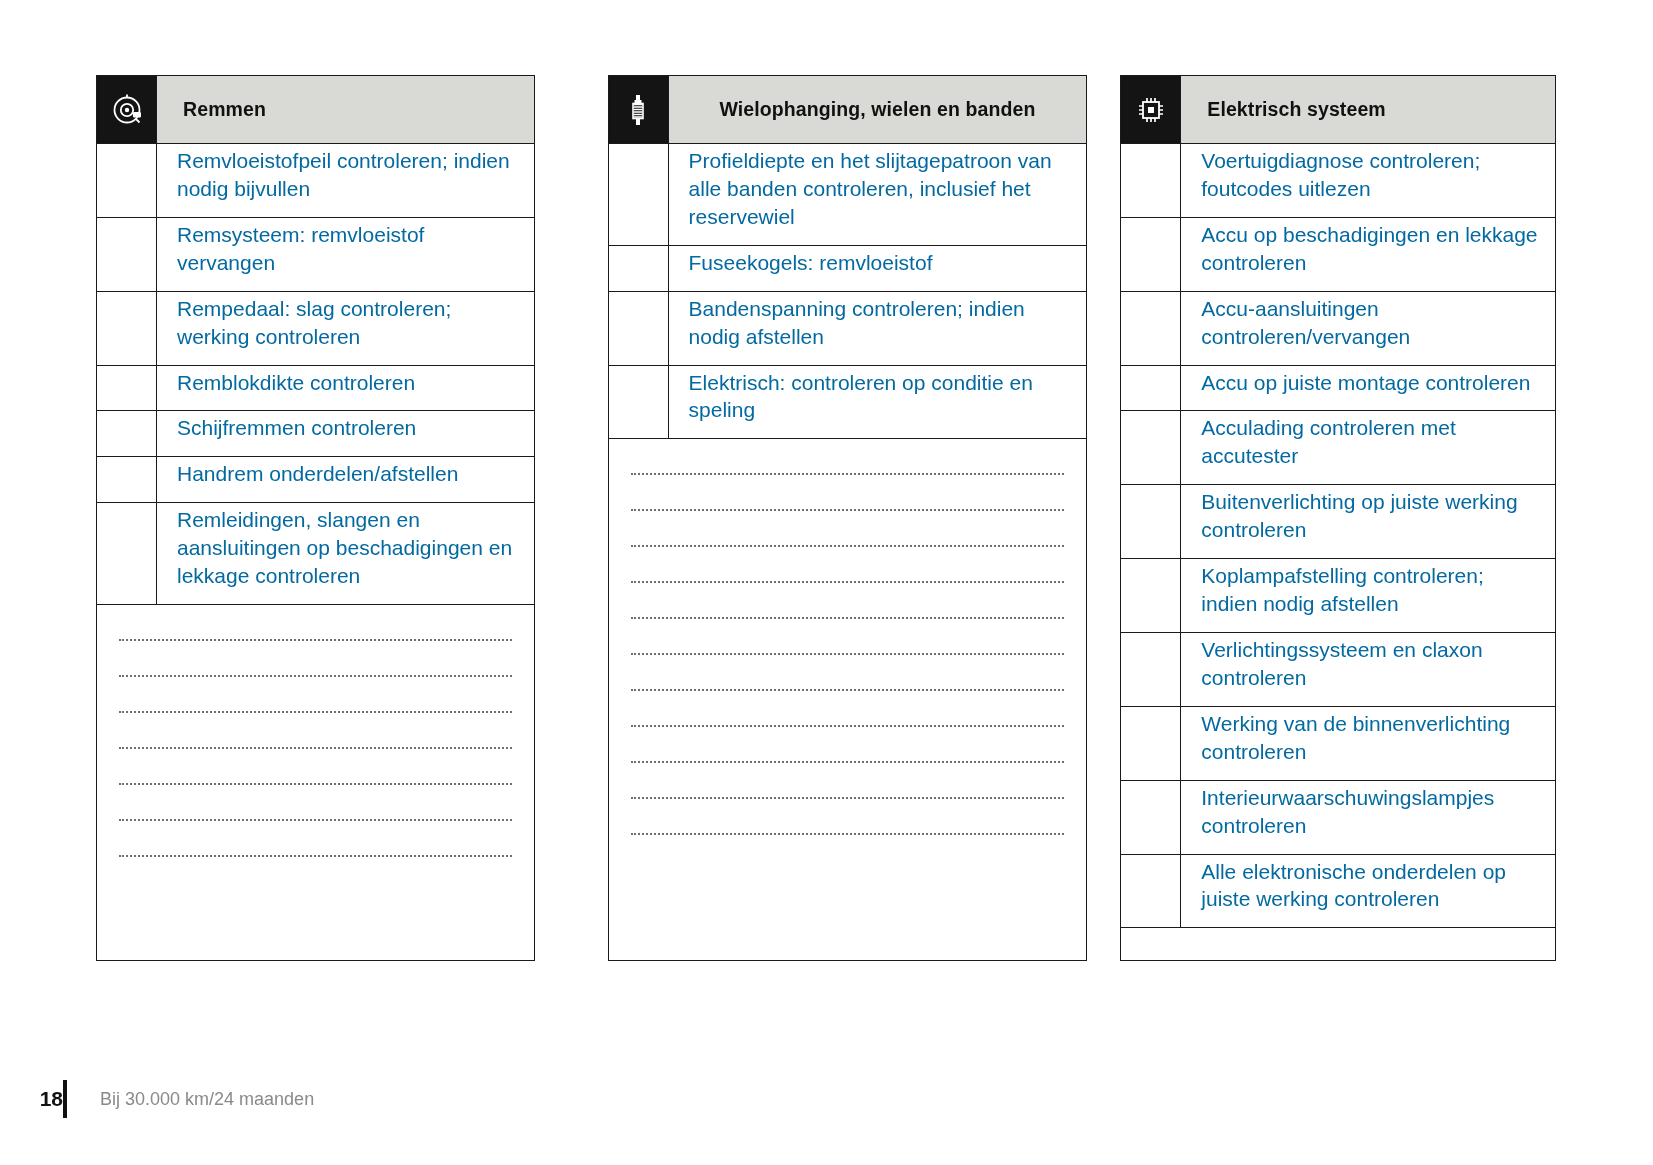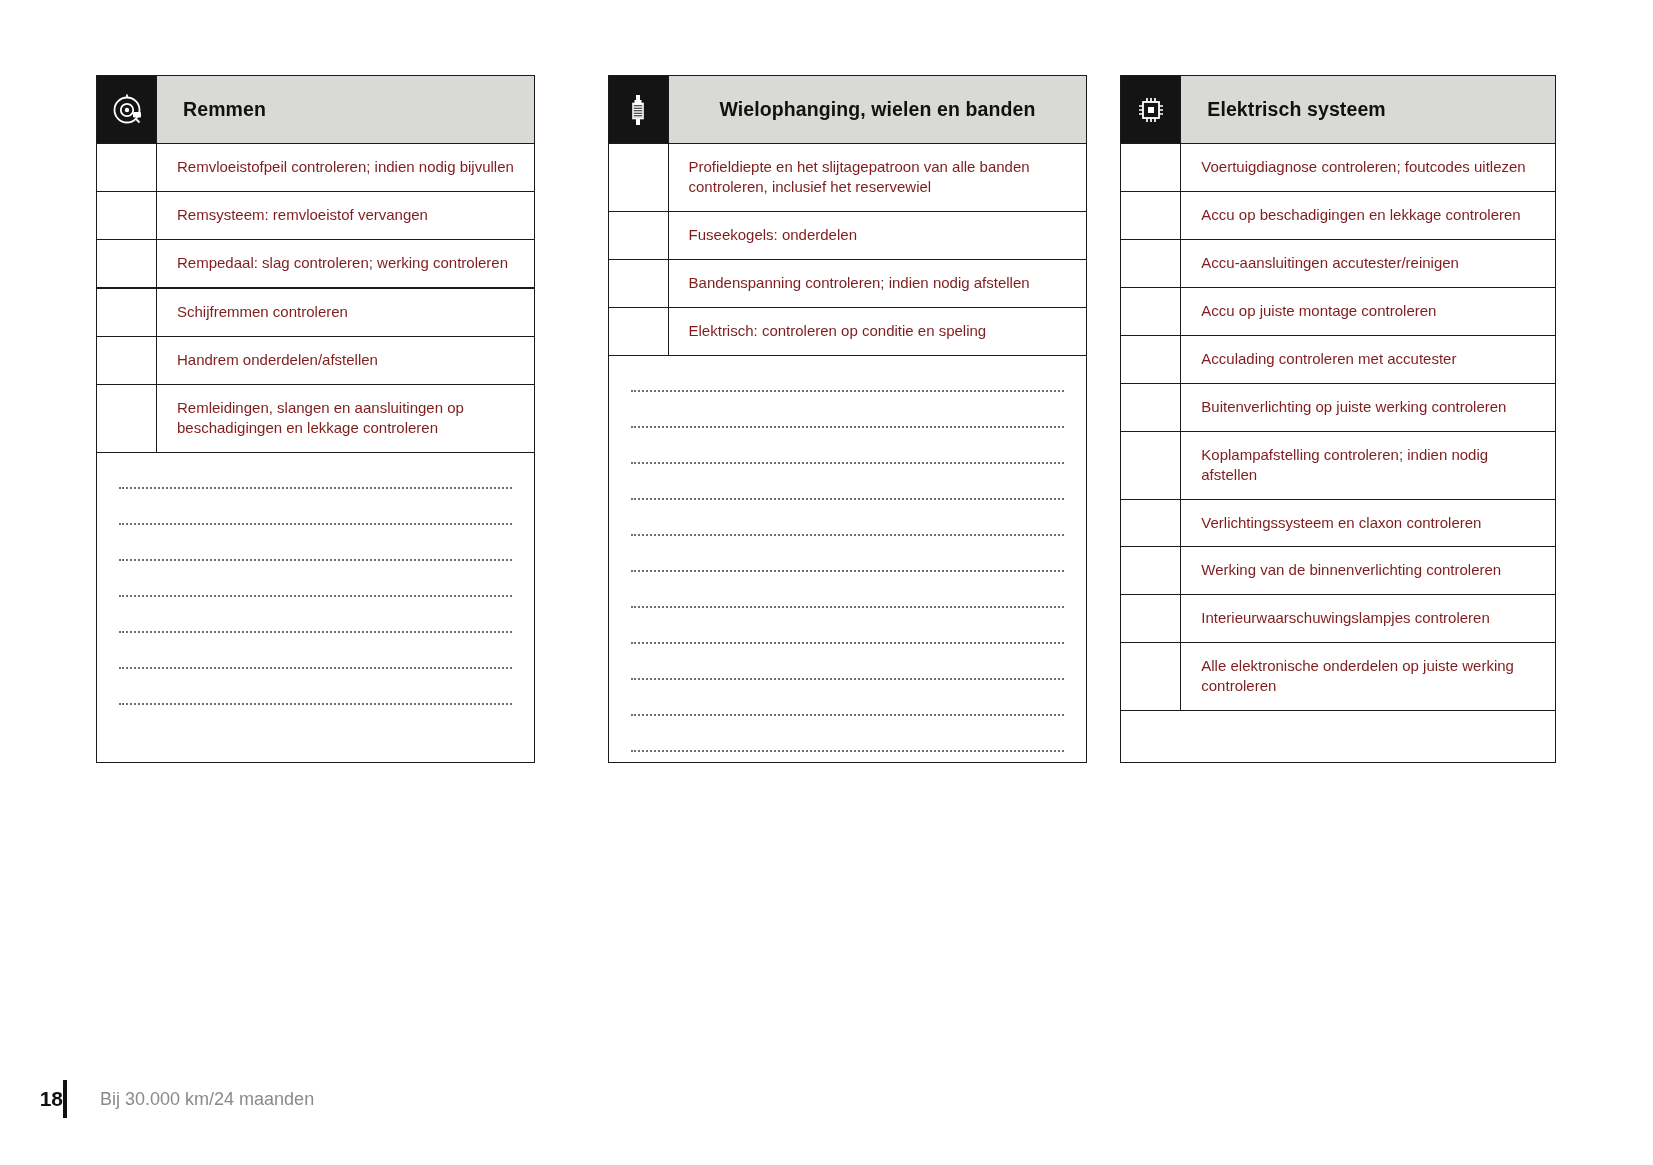--- a/index.html
+++ b/index.html
@@ -86,24 +86,24 @@
     border-bottom: 1.5px solid #1a1a1a;
   }
   .row:last-child { border-bottom: 1.5px solid #1a1a1a; }
   .check-cell {
     width: 59px;
     min-width: 59px;
     border-right: 1.5px solid #1a1a1a;
   }
   .task-cell {
     flex: 1;
-    padding: 13px 16px 14px 20px;
-    font-size: 15px;
+    padding: 3px 16px 14px 20px;
+    font-size: 21px;
     line-height: 1.33;
-    color: #7f1d1d;
+    color: #0369a1;
   }
 
   
   .notes {
     flex: 1;
     padding: 22px 22px 10px 22px;
     display: flex;
     flex-direction: column;
   }
   .dotline {
@@ -175,20 +175,21 @@
         <div class="row">
           <div class="check-cell"></div>
           <div class="task-cell">Remsysteem: remvloeistof vervangen</div>
         </div>
         <div class="row">
           <div class="check-cell"></div>
           <div class="task-cell">Rempedaal: slag controleren; werking controleren</div>
         </div>
         <div class="row">
           <div class="check-cell"></div>
+          <div class="task-cell">Remblokdikte controleren</div>
         </div>
         <div class="row">
           <div class="check-cell"></div>
           <div class="task-cell">Schijfremmen controleren</div>
         </div>
         <div class="row">
           <div class="check-cell"></div>
           <div class="task-cell">Handrem onderdelen/afstellen</div>
         </div>
         <div class="row">
@@ -225,21 +226,21 @@
         <div class="header-title centered">Wielophanging, wielen en banden</div>
       </div>
 
       <div class="rows">
         <div class="row">
           <div class="check-cell"></div>
           <div class="task-cell">Profieldiepte en het slijtagepatroon van alle banden controleren, inclusief het reservewiel</div>
         </div>
         <div class="row">
           <div class="check-cell"></div>
-          <div class="task-cell">Fuseekogels: onderdelen</div>
+          <div class="task-cell">Fuseekogels: remvloeistof</div>
         </div>
         <div class="row">
           <div class="check-cell"></div>
           <div class="task-cell">Bandenspanning controleren; indien nodig afstellen</div>
         </div>
         <div class="row">
           <div class="check-cell"></div>
           <div class="task-cell">Elektrisch: controleren op conditie en speling</div>
         </div>
       </div>
@@ -281,21 +282,21 @@
         <div class="row">
           <div class="check-cell"></div>
           <div class="task-cell">Voertuigdiagnose controleren; foutcodes uitlezen</div>
         </div>
         <div class="row">
           <div class="check-cell"></div>
           <div class="task-cell">Accu op beschadigingen en lekkage controleren</div>
         </div>
         <div class="row">
           <div class="check-cell"></div>
-          <div class="task-cell">Accu-aansluitingen accutester/reinigen</div>
+          <div class="task-cell">Accu-aansluitingen controleren/vervangen</div>
         </div>
         <div class="row">
           <div class="check-cell"></div>
           <div class="task-cell">Accu op juiste montage controleren</div>
         </div>
         <div class="row">
           <div class="check-cell"></div>
           <div class="task-cell">Acculading controleren met accutester</div>
         </div>
         <div class="row">

